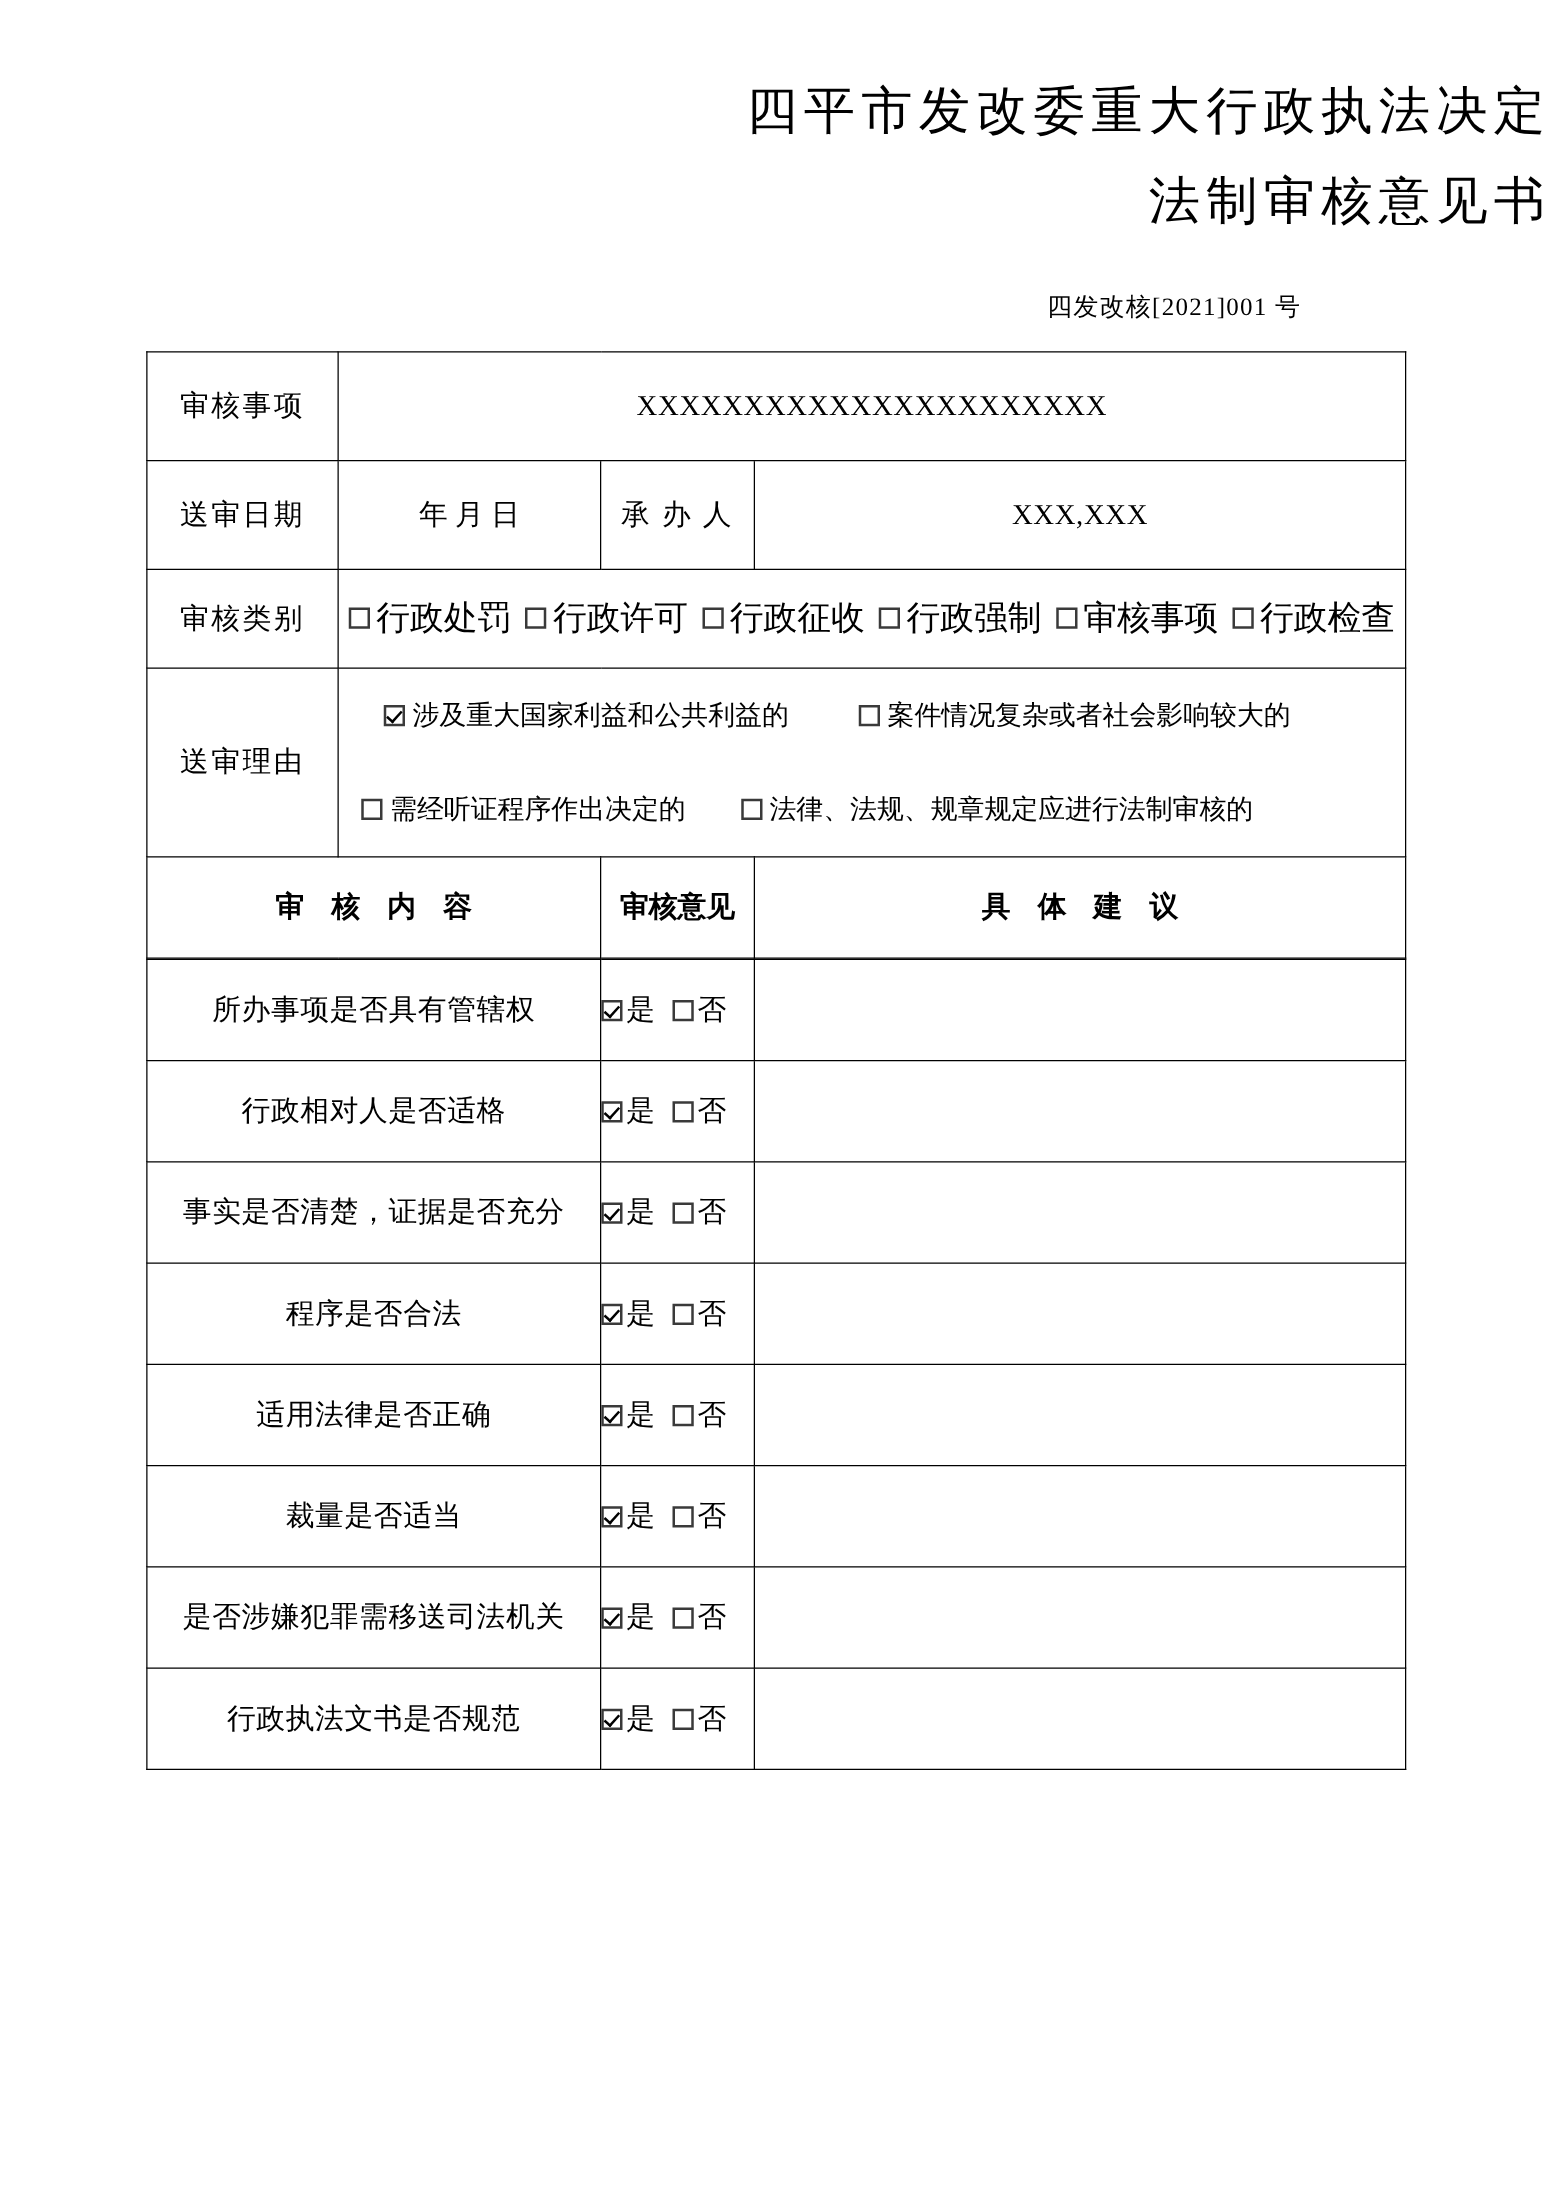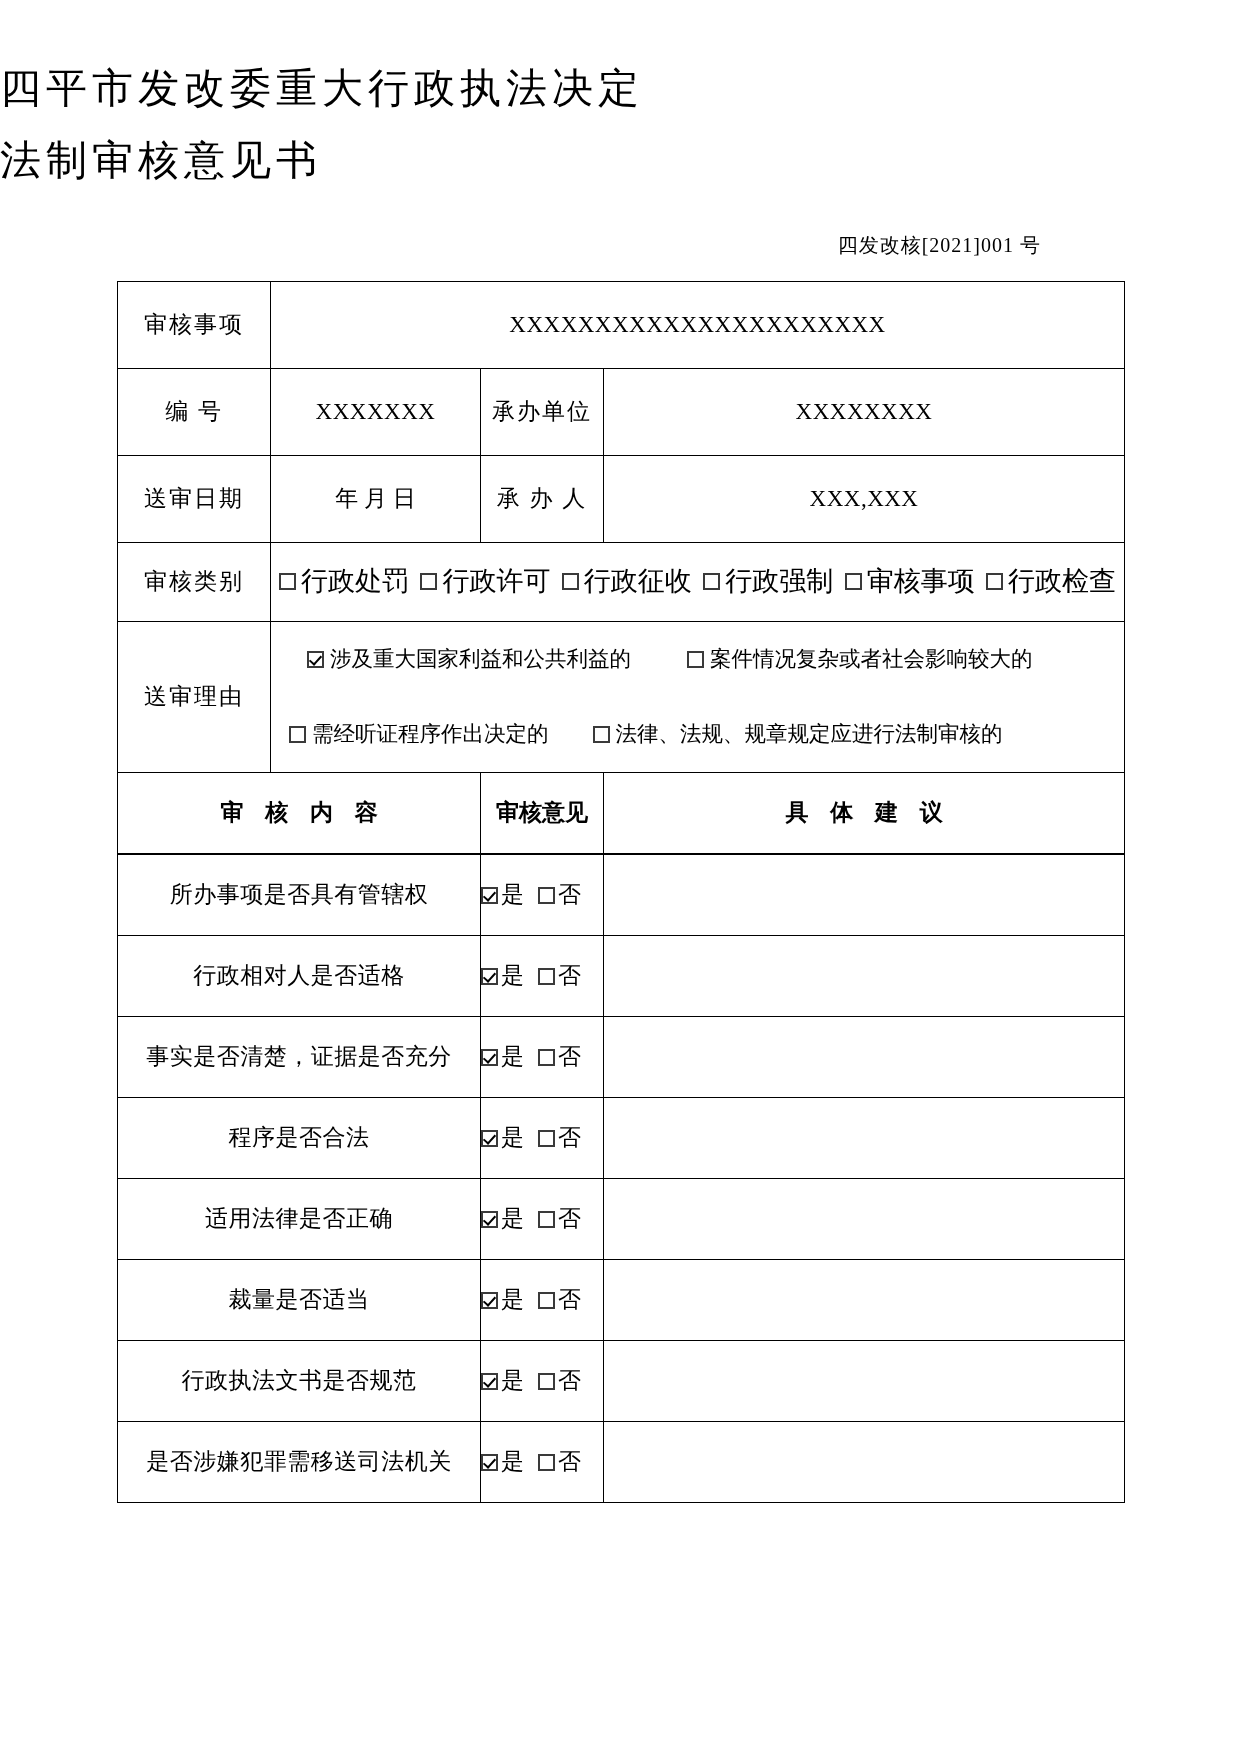--- a/index.html
+++ b/index.html
@@ -19,21 +19,21 @@
   .page {
     width: 1241px;
     height: 1754px;
     box-sizing: border-box;
     padding: 0;
     position: relative;
   }
 
   
   .title-block {
-    text-align: left;
+    text-align: right;
     padding-top: 52px;
   }
   .title-line {
     font-family: "DejaVu Serif", "Liberation Serif", serif;
     font-size: 41px;
     letter-spacing: 5px;
     line-height: 72px;
     font-weight: 400;
     white-space: nowrap;
   }
@@ -175,26 +175,20 @@
         <col style="width:123px">
         <col style="width:521px">
       </colgroup>
 
       <tbody>
           <tr>
         <td class="lbl h-86">审核事项</td>
         <td class="ctr h-86 xs" colspan="3">XXXXXXXXXXXXXXXXXXXXXX</td>
       </tr>
 
-      <tr>
-        <td class="lbl h-86">编    号</td>
-        <td class="ctr h-86 xs">XXXXXXX</td>
-        <td class="lbl h-86">承办单位</td>
-        <td class="ctr h-86 xs">XXXXXXXX</td>
-      </tr>
 
       <tr>
         <td class="lbl h-86">送审日期</td>
         <td class="ctr h-86">年      月      日</td>
         <td class="lbl h-86">承 办 人</td>
         <td class="ctr h-86 xs">XXX,XXX</td>
       </tr>
 
       <tr>
         <td class="lbl h-78">审核类别</td>
@@ -296,26 +290,26 @@
             <td class="row-item h-80">适用法律是否正确</td>
             <td class="opinion h-80"><span class="cb checked"></span><span>是</span><span class="sep"></span><span class="cb"></span><span>否</span></td>
             <td class="suggest h-80"></td>
           </tr>
           <tr>
             <td class="row-item h-80">裁量是否适当</td>
             <td class="opinion h-80"><span class="cb checked"></span><span>是</span><span class="sep"></span><span class="cb"></span><span>否</span></td>
             <td class="suggest h-80"></td>
           </tr>
           <tr>
+            <td class="row-item h-80">是否涉嫌犯罪需移送司法机关</td>
+            <td class="opinion h-80"><span class="cb checked"></span><span>是</span><span class="sep"></span><span class="cb"></span><span>否</span></td>
+            <td class="suggest h-80"></td>
+          </tr>
+          <tr>
             <td class="row-item h-80">行政执法文书是否规范</td>
-            <td class="opinion h-80"><span class="cb checked"></span><span>是</span><span class="sep"></span><span class="cb"></span><span>否</span></td>
-            <td class="suggest h-80"></td>
-          </tr>
-          <tr>
-            <td class="row-item h-80">是否涉嫌犯罪需移送司法机关</td>
             <td class="opinion h-80"><span class="cb checked"></span><span>是</span><span class="sep"></span><span class="cb"></span><span>否</span></td>
             <td class="suggest h-80"></td>
           </tr>
         </tbody>
     </table>
   </div>
 
 </div>
 
 </body></html>

